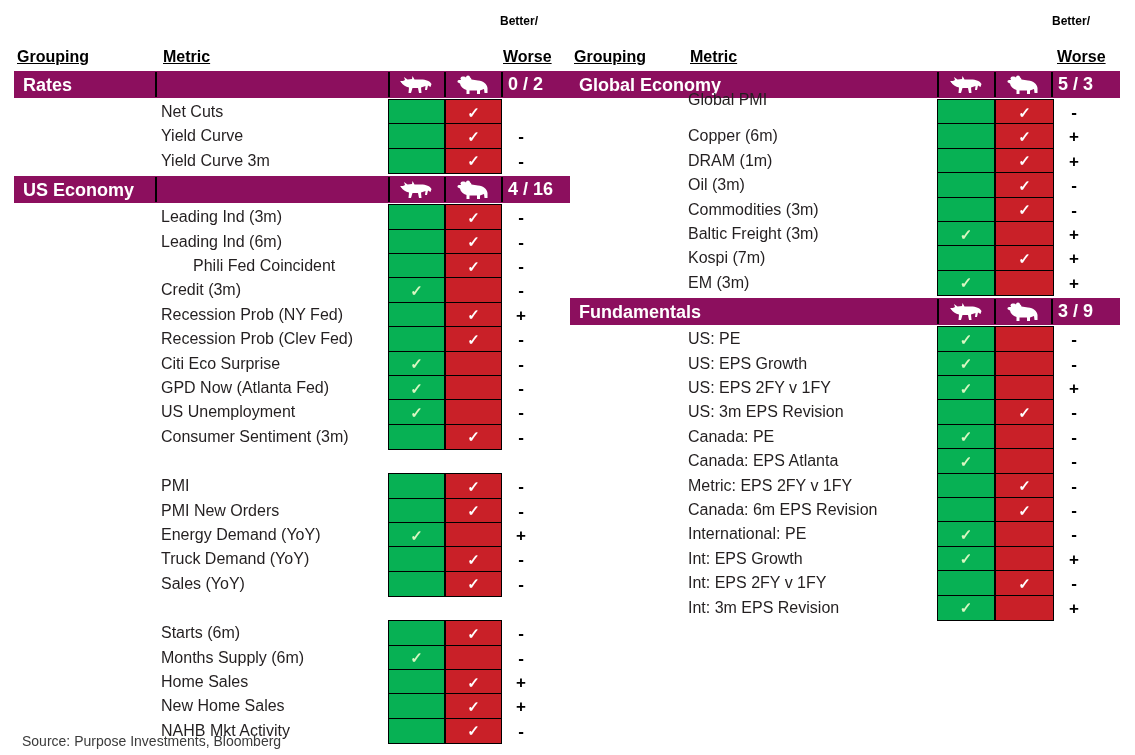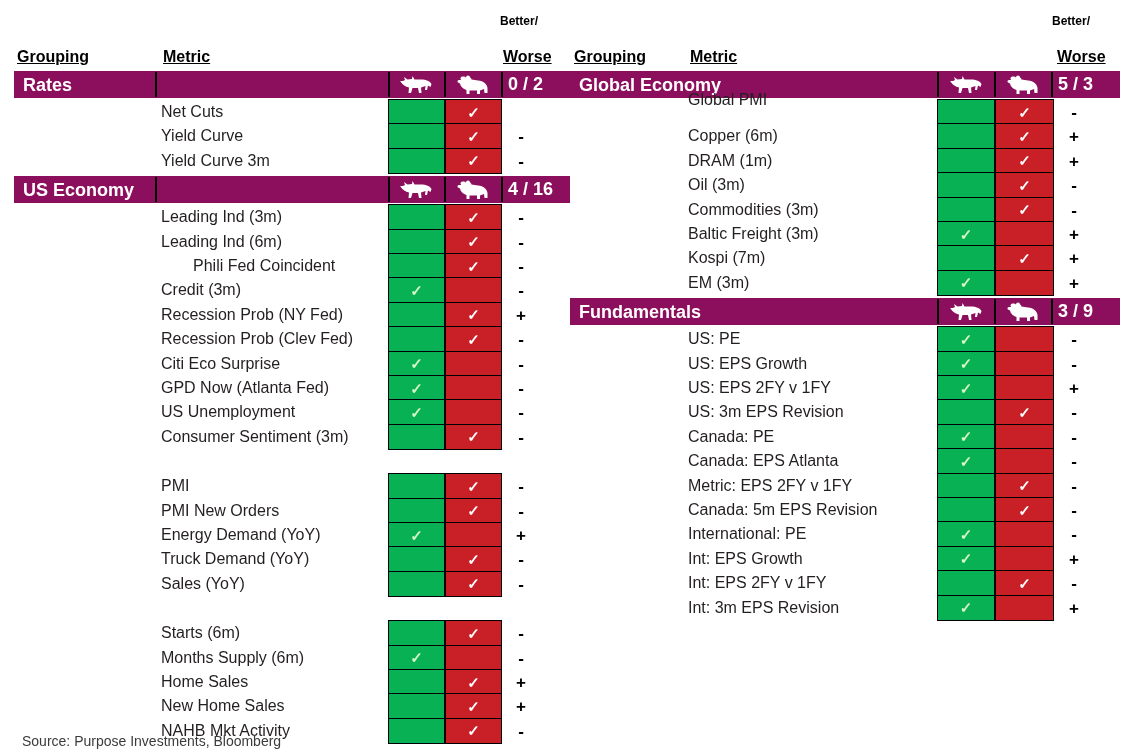--- a/index.html
+++ b/index.html
@@ -388,21 +388,21 @@
         <span class="tick onGreen">✓</span>
       </div>
       <div class="cell red" style="left: 995px; top: 448.2px; width: 59px; height: 26px;"></div>
       <div class="sign" style="left: 1054px; top: 453.2px; width: 40px;">-</div>
       <div class="metric" style="left: 688px; top: 477.6px;">Metric: EPS 2FY v 1FY</div>
       <div class="cell green" style="left: 937px; top: 472.6px; width: 58px; height: 26px;"></div>
       <div class="cell red" style="left: 995px; top: 472.6px; width: 59px; height: 26px;">
         <span class="tick onRed">✓</span>
       </div>
       <div class="sign" style="left: 1054px; top: 477.6px; width: 40px;">-</div>
-      <div class="metric" style="left: 688px; top: 502px;">Canada: 5m EPS Revision</div>
+      <div class="metric" style="left: 688px; top: 502px;">Canada: 6m EPS Revision</div>
       <div class="cell green" style="left: 937px; top: 497px; width: 58px; height: 26px;"></div>
       <div class="cell red" style="left: 995px; top: 497px; width: 59px; height: 26px;">
         <span class="tick onRed">✓</span>
       </div>
       <div class="sign" style="left: 1054px; top: 502px; width: 40px;">-</div>
       <div class="metric" style="left: 688px; top: 526.4px;">International: PE</div>
       <div class="cell green" style="left: 937px; top: 521.4px; width: 58px; height: 26px;">
         <span class="tick onGreen">✓</span>
       </div>
       <div class="cell red" style="left: 995px; top: 521.4px; width: 59px; height: 26px;"></div>

